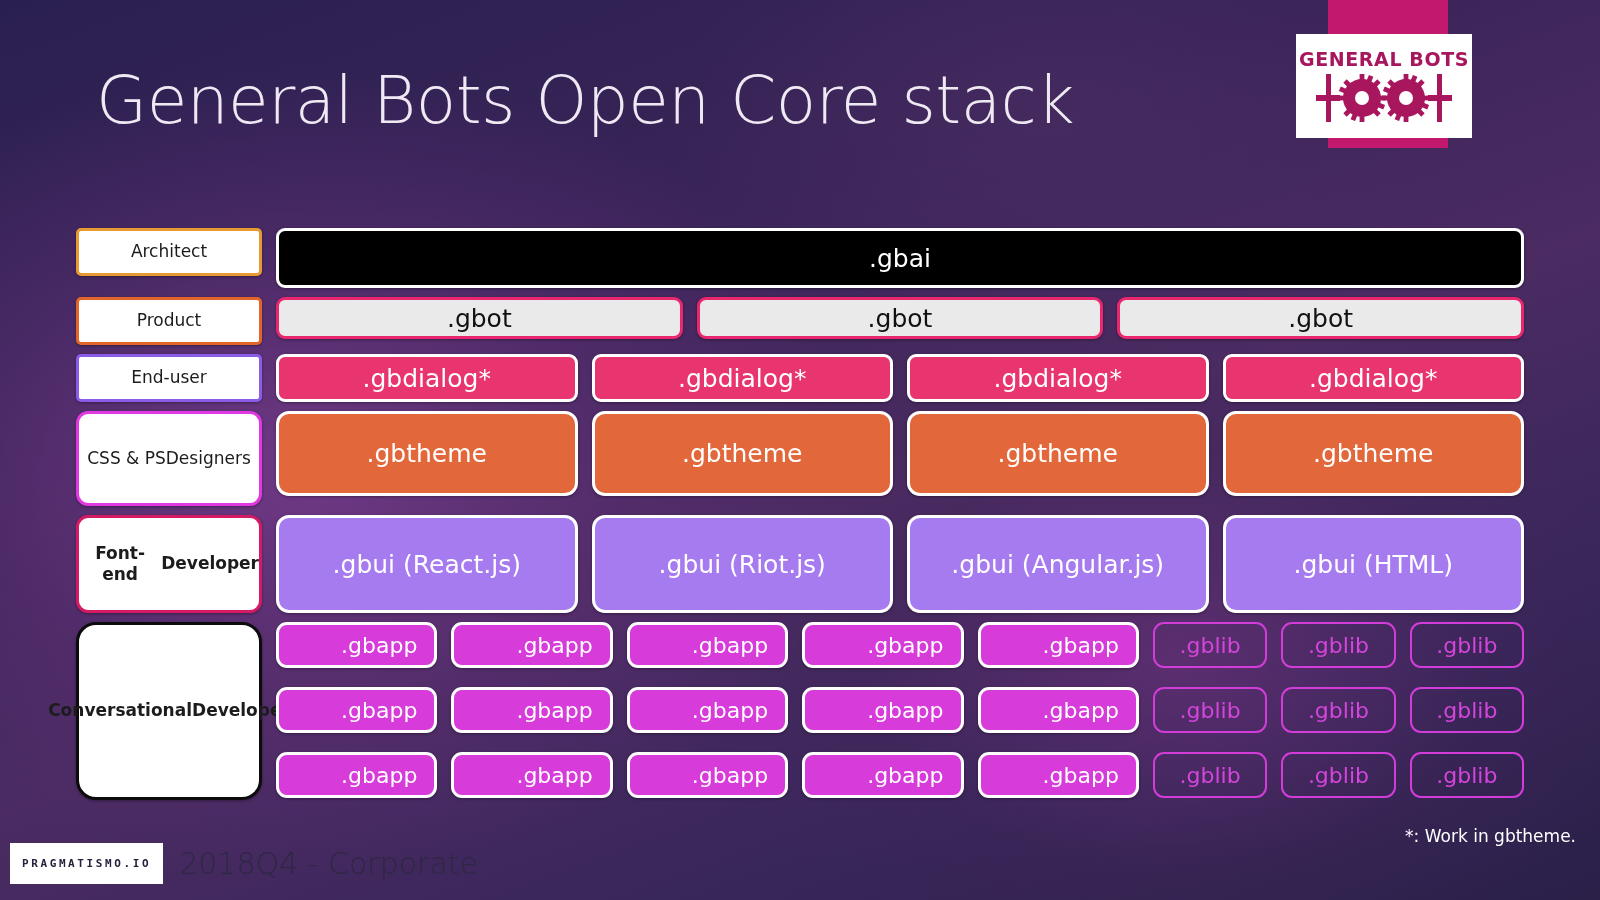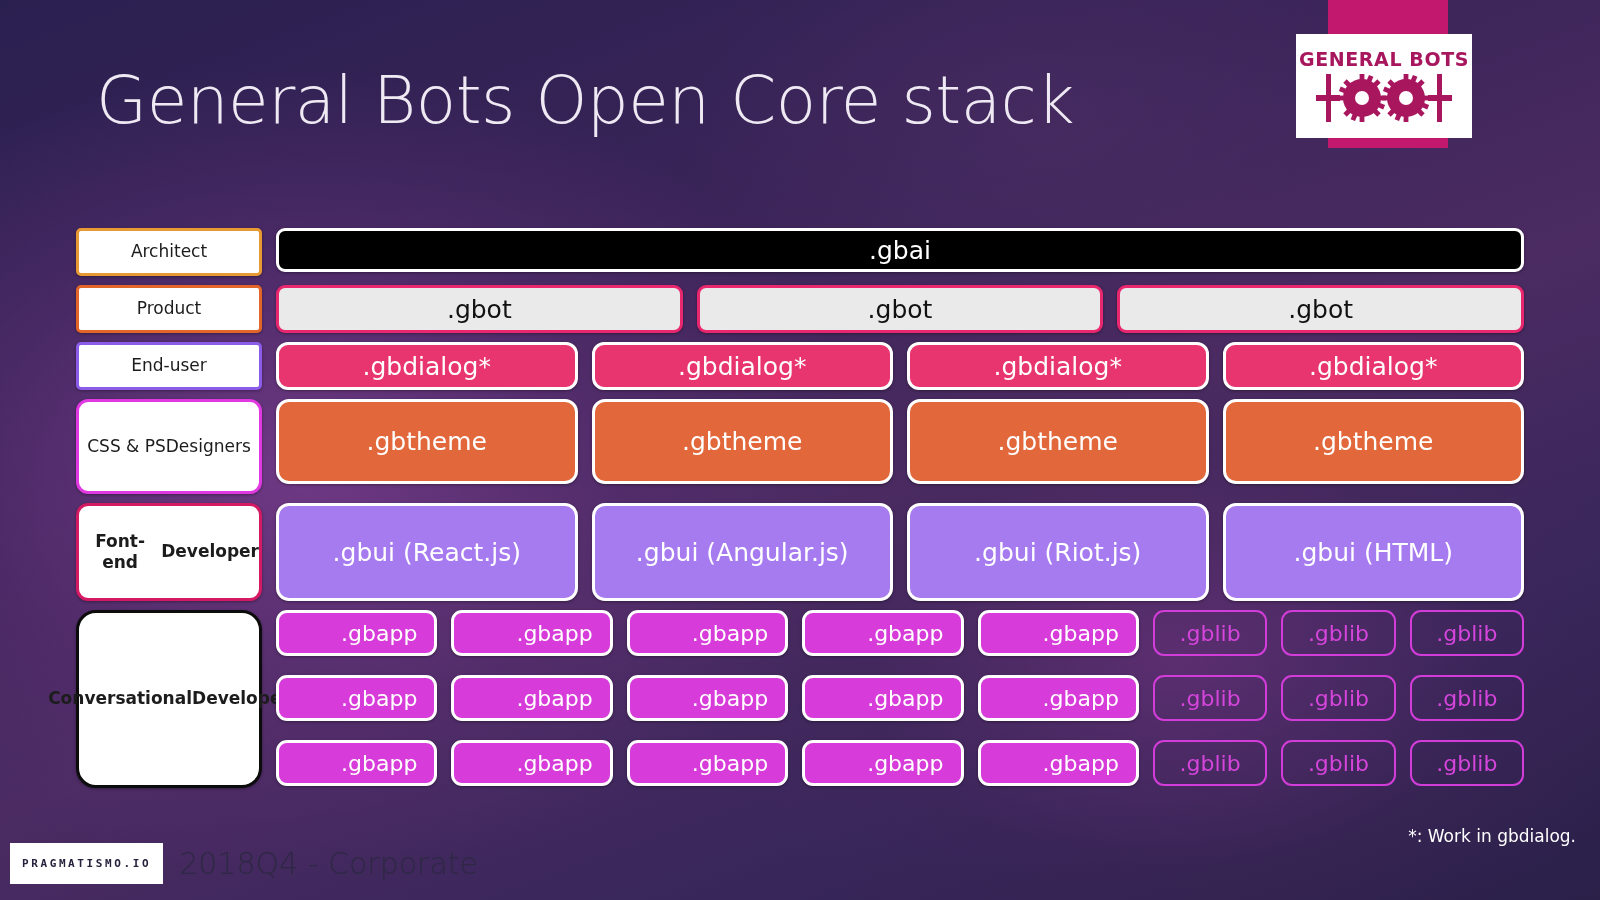--- a/index.html
+++ b/index.html
@@ -73,35 +73,35 @@
   .role.convdev     { border-color: #0c0c0c; border-radius: 20px; font-weight: bold; }
 
   .box {
     flex: 1 1 0; display: flex; align-items: center; justify-content: center;
     text-align: center; border-radius: 9px; color: #ffffff; font-size: 25px;
     font-family: "DejaVu Sans", sans-serif; font-weight: 400;
     border: 3px solid #ffffff; box-shadow: 0 1px 3px rgba(0,0,0,0.35);
   }
   .box.gbai   { background: #000000; border-color: #ffffff; }
   .box.gbot   { background: #eaeaea; border-color: #e8276e; color: #111111; }
-  .box.gbdialog { background: #e8346f; border-color: #ffffff; border-radius: 12px; }
+  .box.gbdialog { background: #e8346f; border-color: #ffffff; }
   .box.gbtheme  { background: #e2673a; border-color: #ffffff; border-radius: 13px; }
   .box.gbui     { background: #a77bf0; border-color: #ffffff; border-radius: 13px; }
 
   .pill {
     flex: 1 1 0; display: flex; align-items: center; justify-content: center;
     border-radius: 11px; font-size: 22px; font-family: "DejaVu Sans", sans-serif;
     height: 46px;
   }
   .pill.gbapp { background: #d73bd9; border: 3px solid #ffffff; color: #ffffff;
                 box-shadow: 0 1px 3px rgba(0,0,0,0.35); padding-left: 45px; }
   .pill.gblib { background: transparent; border: 2px solid #d23cd8; color: #d545db; }
 
-  #r-gbai   .content-cell { height: 44px; text-decoration: underline; }
-  #r-gbot   .content-cell { height: 48px; }
+  #r-gbai   .content-cell { height: 60px; text-decoration: underline; }
+  #r-gbot   .content-cell { height: 42px; }
   #r-gbdialog .content-cell { height: 48px; }
   #r-gbtheme .content-cell { height: 85px; }
   #r-gbui    .content-cell { height: 98px; }
   #r-gbai   .label-cell, #r-gbot .label-cell, #r-gbdialog .label-cell { height: 48px; }
   #r-gbtheme .label-cell { height: 95px; }
   #r-gbui    .label-cell { height: 98px; font-weight: bold; }
 
   #bottom-block { display: flex; margin-top: 1px; }
   #bottom-label { width: 186px; flex: 0 0 186px; margin-right: 14px; height: 178px; }
   #bottom-grid { flex: 1 1 auto; display: flex; flex-direction: column; gap: 19px; }
@@ -235,22 +235,22 @@
     <div class="row" id="r-gbui">
       <div class="label-cell">
         <div class="role frontend">
           <span>Font-end</span>
             <br>
           <span>Developer</span>
         </div>
       </div>
       <div class="content-cell">
         <div class="box gbui">.gbui (React.js)</div>
+        <div class="box gbui">.gbui (Riot.js)</div>
         <div class="box gbui">.gbui (Angular.js)</div>
-        <div class="box gbui">.gbui (Riot.js)</div>
         <div class="box gbui">.gbui (HTML)</div>
       </div>
     </div>
 
     <div id="bottom-block">
       <div id="bottom-label">
         <div class="role convdev">
           <span>Conversational</span>
             <br>
           <span>Developer</span>
@@ -289,21 +289,21 @@
           <div class="pill gblib">.gblib</div>
           <div class="pill gblib">.gblib</div>
           <div class="pill gblib">.gblib</div>
         </div>
 
       </div>
     </div>
 
   </div>
 
-  <div id="footnote">*: Work in gbdialog.</div>
+  <div id="footnote">*: Work in gbtheme.</div>
 
   <div id="footer">
     <div id="prag-logo">
       <span id="prag-text">PRAGMATISMO.IO</span>
     </div>
     <div id="deck-label">2018Q4 - Corporate</div>
   </div>
 
 </div>
 

